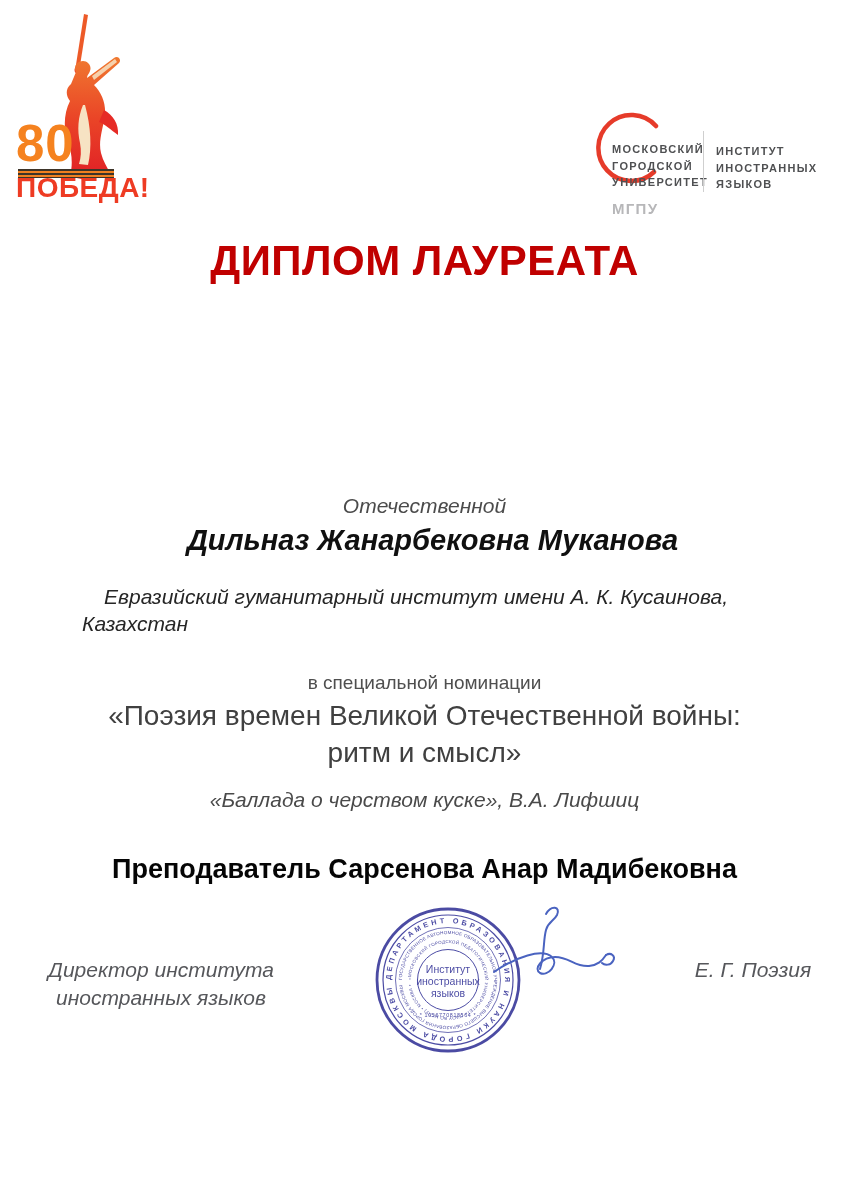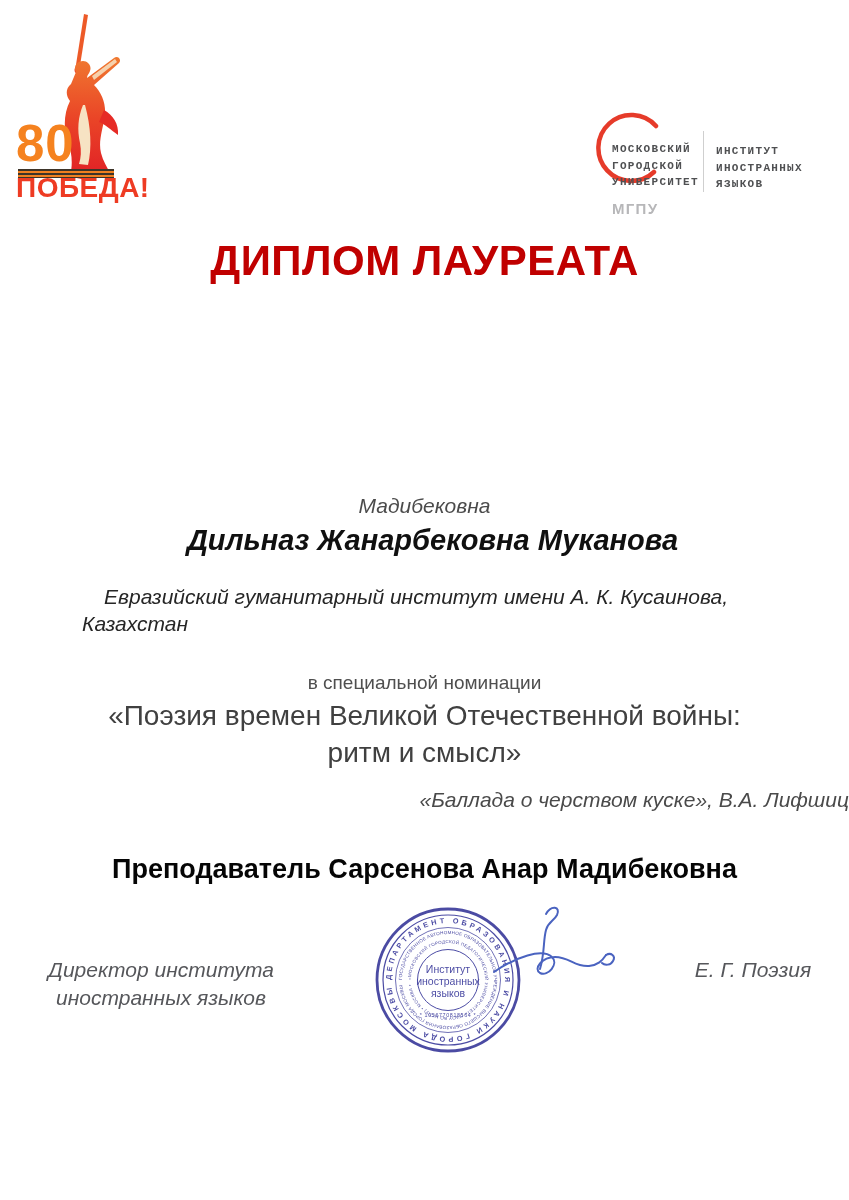--- a/index.html
+++ b/index.html
@@ -28,38 +28,38 @@
     position:absolute; left:6px; top:168px; font-size:28px; font-weight:800;
     color:#ee3b23; letter-spacing:0.5px; line-height:1;
   }
 
   
   .unilogo { left:596px; top:110px; width:240px; height:100px; }
   .unilogo .arc { position:absolute; left:0; top:2px; }
   .uni-text { position:absolute; left:16px; top:31px; }
   .uni-text .l, .inst-text .l {
     font-size:11px; font-weight:700; color:#4f5052; letter-spacing:1.3px;
-    line-height:16.5px; white-space:nowrap;font-family:Liberation Mono, monospace;
+    line-height:16.5px; white-space:nowrap;
   }
   .uni-abbr { font-size:15px; font-weight:700; color:#b7b7b9; letter-spacing:1.3px; line-height:16.5px; margin-top:10px; }
   .logo-divider { position:absolute; left:107px; top:21px; width:1px; height:61px; background:#cfcfcf; }
   .inst-text { position:absolute; left:120px; top:33px; }
 
   
   .title { top:237px; font-size:42px; font-weight:700; color:#c00000; letter-spacing:0.5px; }
   .contest { top:351px; font-size:25px; font-weight:300; color:#3a3a3a; line-height:29px; }
   .award-label { top:494px; font-size:21px; font-style:italic; color:#4b4b4b; }
   .recipient { top:524px; font-size:29px; font-weight:700; font-style:italic; color:#101010;padding-left:16px; }
   .affiliation {
     top:583px; left:82px; width:660px; text-align:left; text-indent:22px;
     font-size:21px; font-style:italic; color:#262626; line-height:27px;
   }
   .nom-intro { top:672px; font-size:19px; font-weight:300; color:#4f4f4f; }
   .nom-title { top:697px; font-size:28px; font-weight:300; color:#404040; line-height:37px; }
-  .nom-work { top:788px; font-size:21px; font-weight:300; font-style:italic; color:#4a4a4a;text-align:right; }
+  .nom-work { top:788px; font-size:21px; font-weight:300; font-style:italic; color:#4a4a4a; }
   .teacher { top:854px; font-size:27px; font-weight:700; color:#050505; }
 
   
   .director { left:36px; top:956px; width:250px; text-align:center;
     font-size:21px; font-style:italic; color:#56575b; line-height:28px; }
   .signer { left:668px; top:958px; width:170px; text-align:center;
     font-size:21px; font-style:italic; color:#56575b; }
   .stamp-wrap { left:368px; top:900px; width:160px; height:160px; }
   .sig-wrap { left:468px; top:900px; width:160px; height:105px; }
 </style>
@@ -107,21 +107,21 @@
     <div class="inst-text">
       <div class="l">ИНСТИТУТ</div>
       <div class="l">ИНОСТРАННЫХ</div>
       <div class="l">ЯЗЫКОВ</div>
     </div>
   </div>
 
   <div class="abs center title">ДИПЛОМ ЛАУРЕАТА</div>
 
 
-  <div class="abs center award-label">Мадибековна</div>
+  <div class="abs center award-label">Отечественной</div>
 
   <div class="abs center recipient">Дильназ Жанарбековна Муканова</div>
 
   <div class="abs affiliation preline">Евразийский гуманитарный институт имени А. К. Кусаинова,
 Казахстан</div>
 
   <div class="abs center nom-intro">в специальной номинации</div>
 
   <div class="abs center nom-title preline">«Поэзия времен Великой Отечественной войны:
 ритм и смысл»</div>

